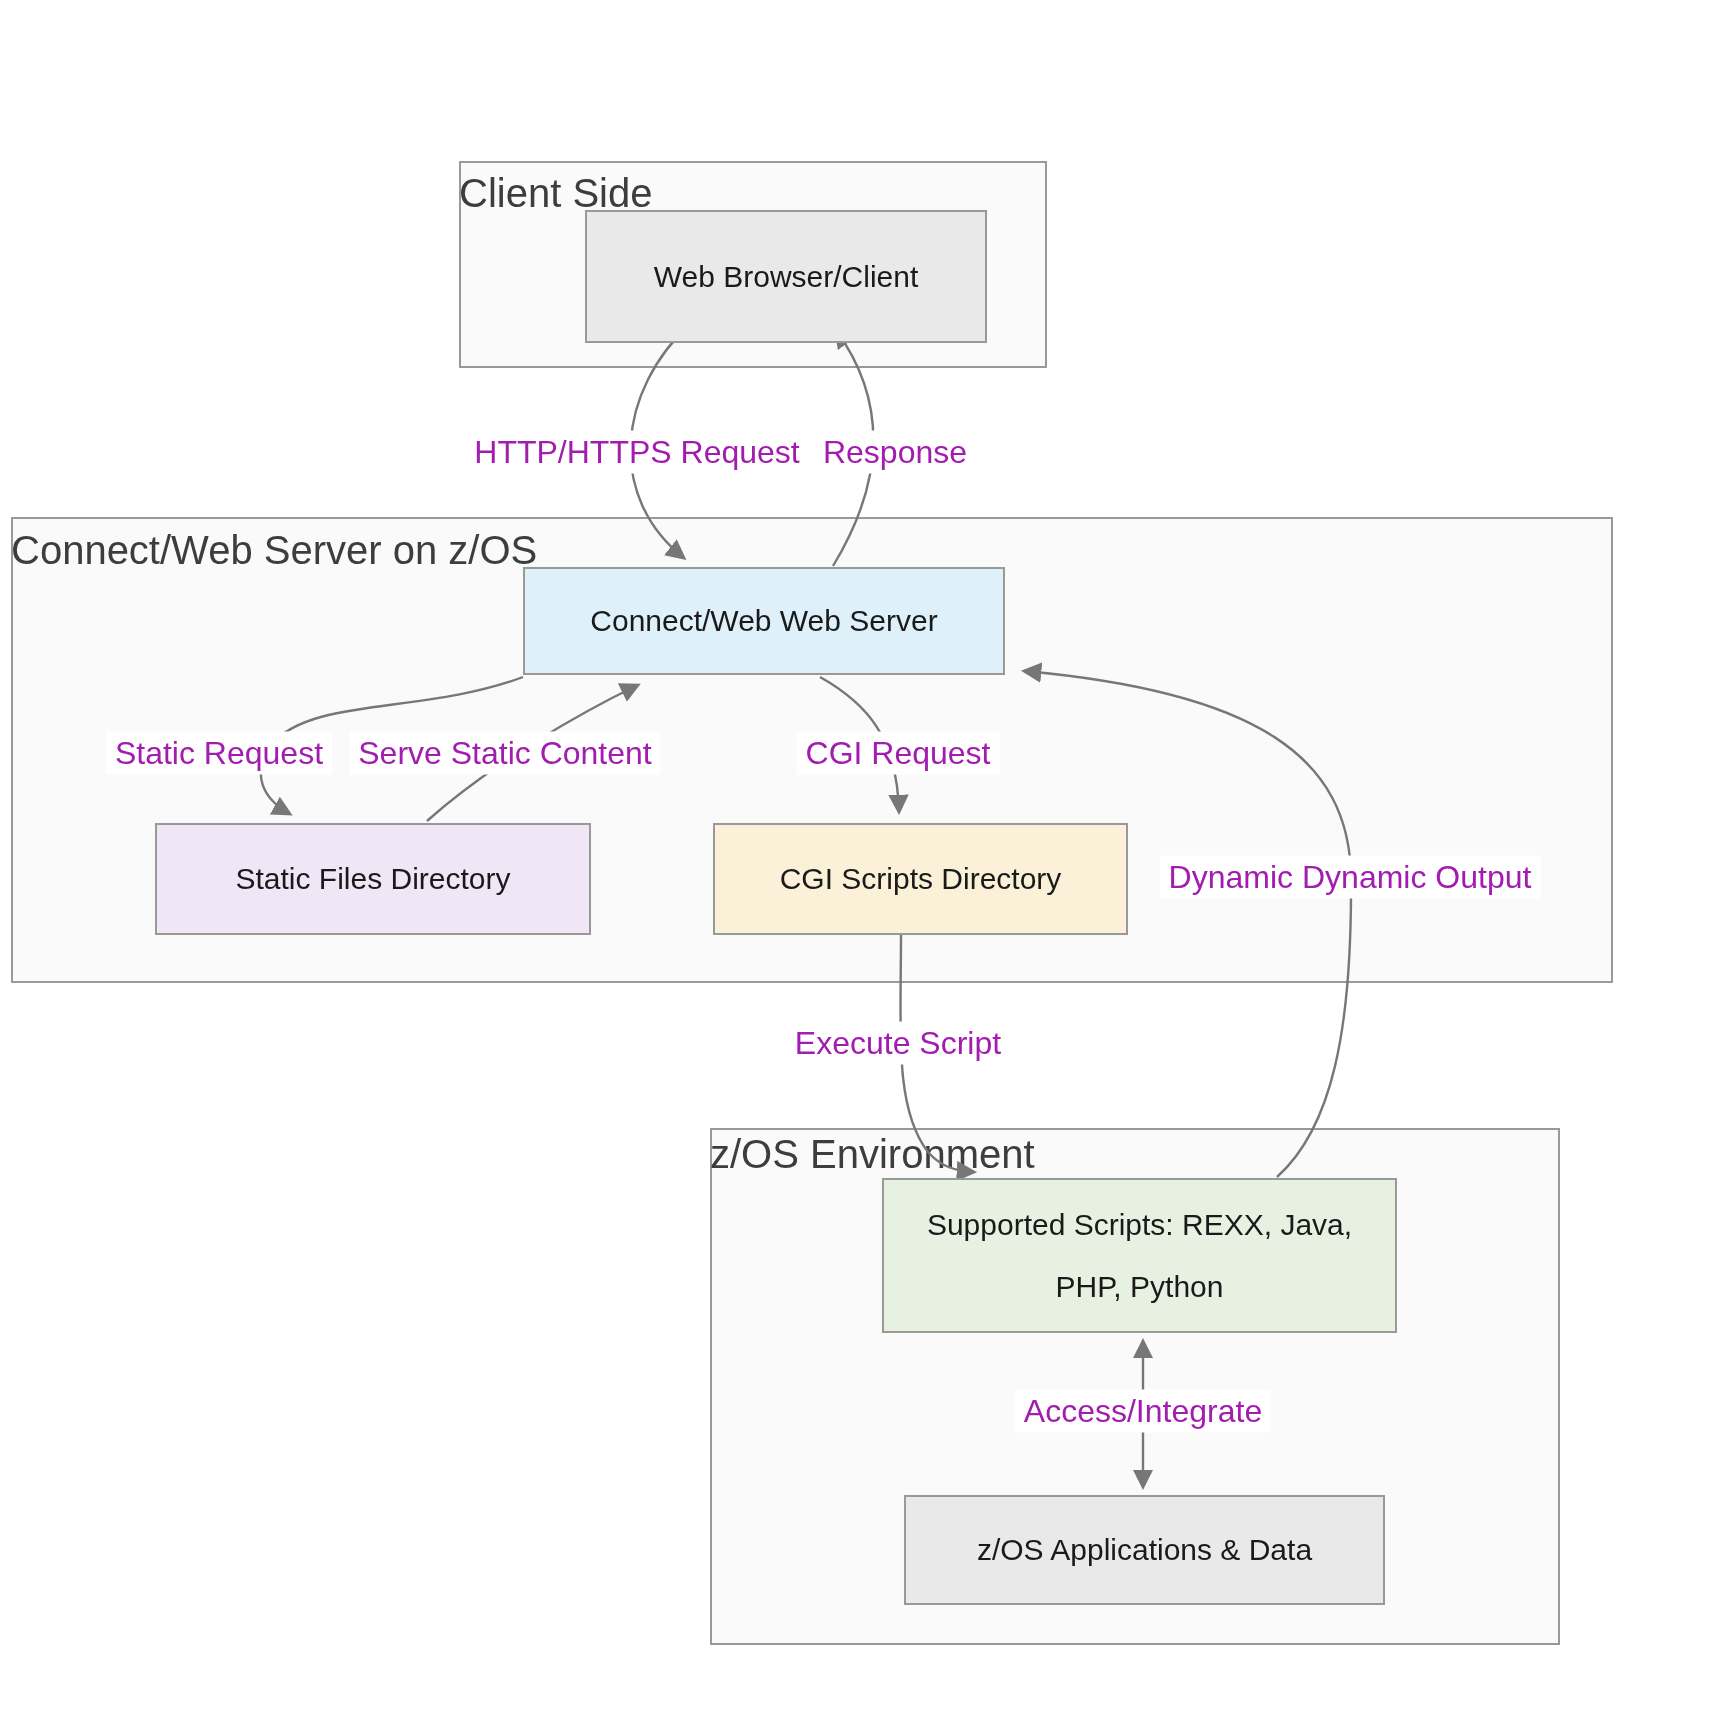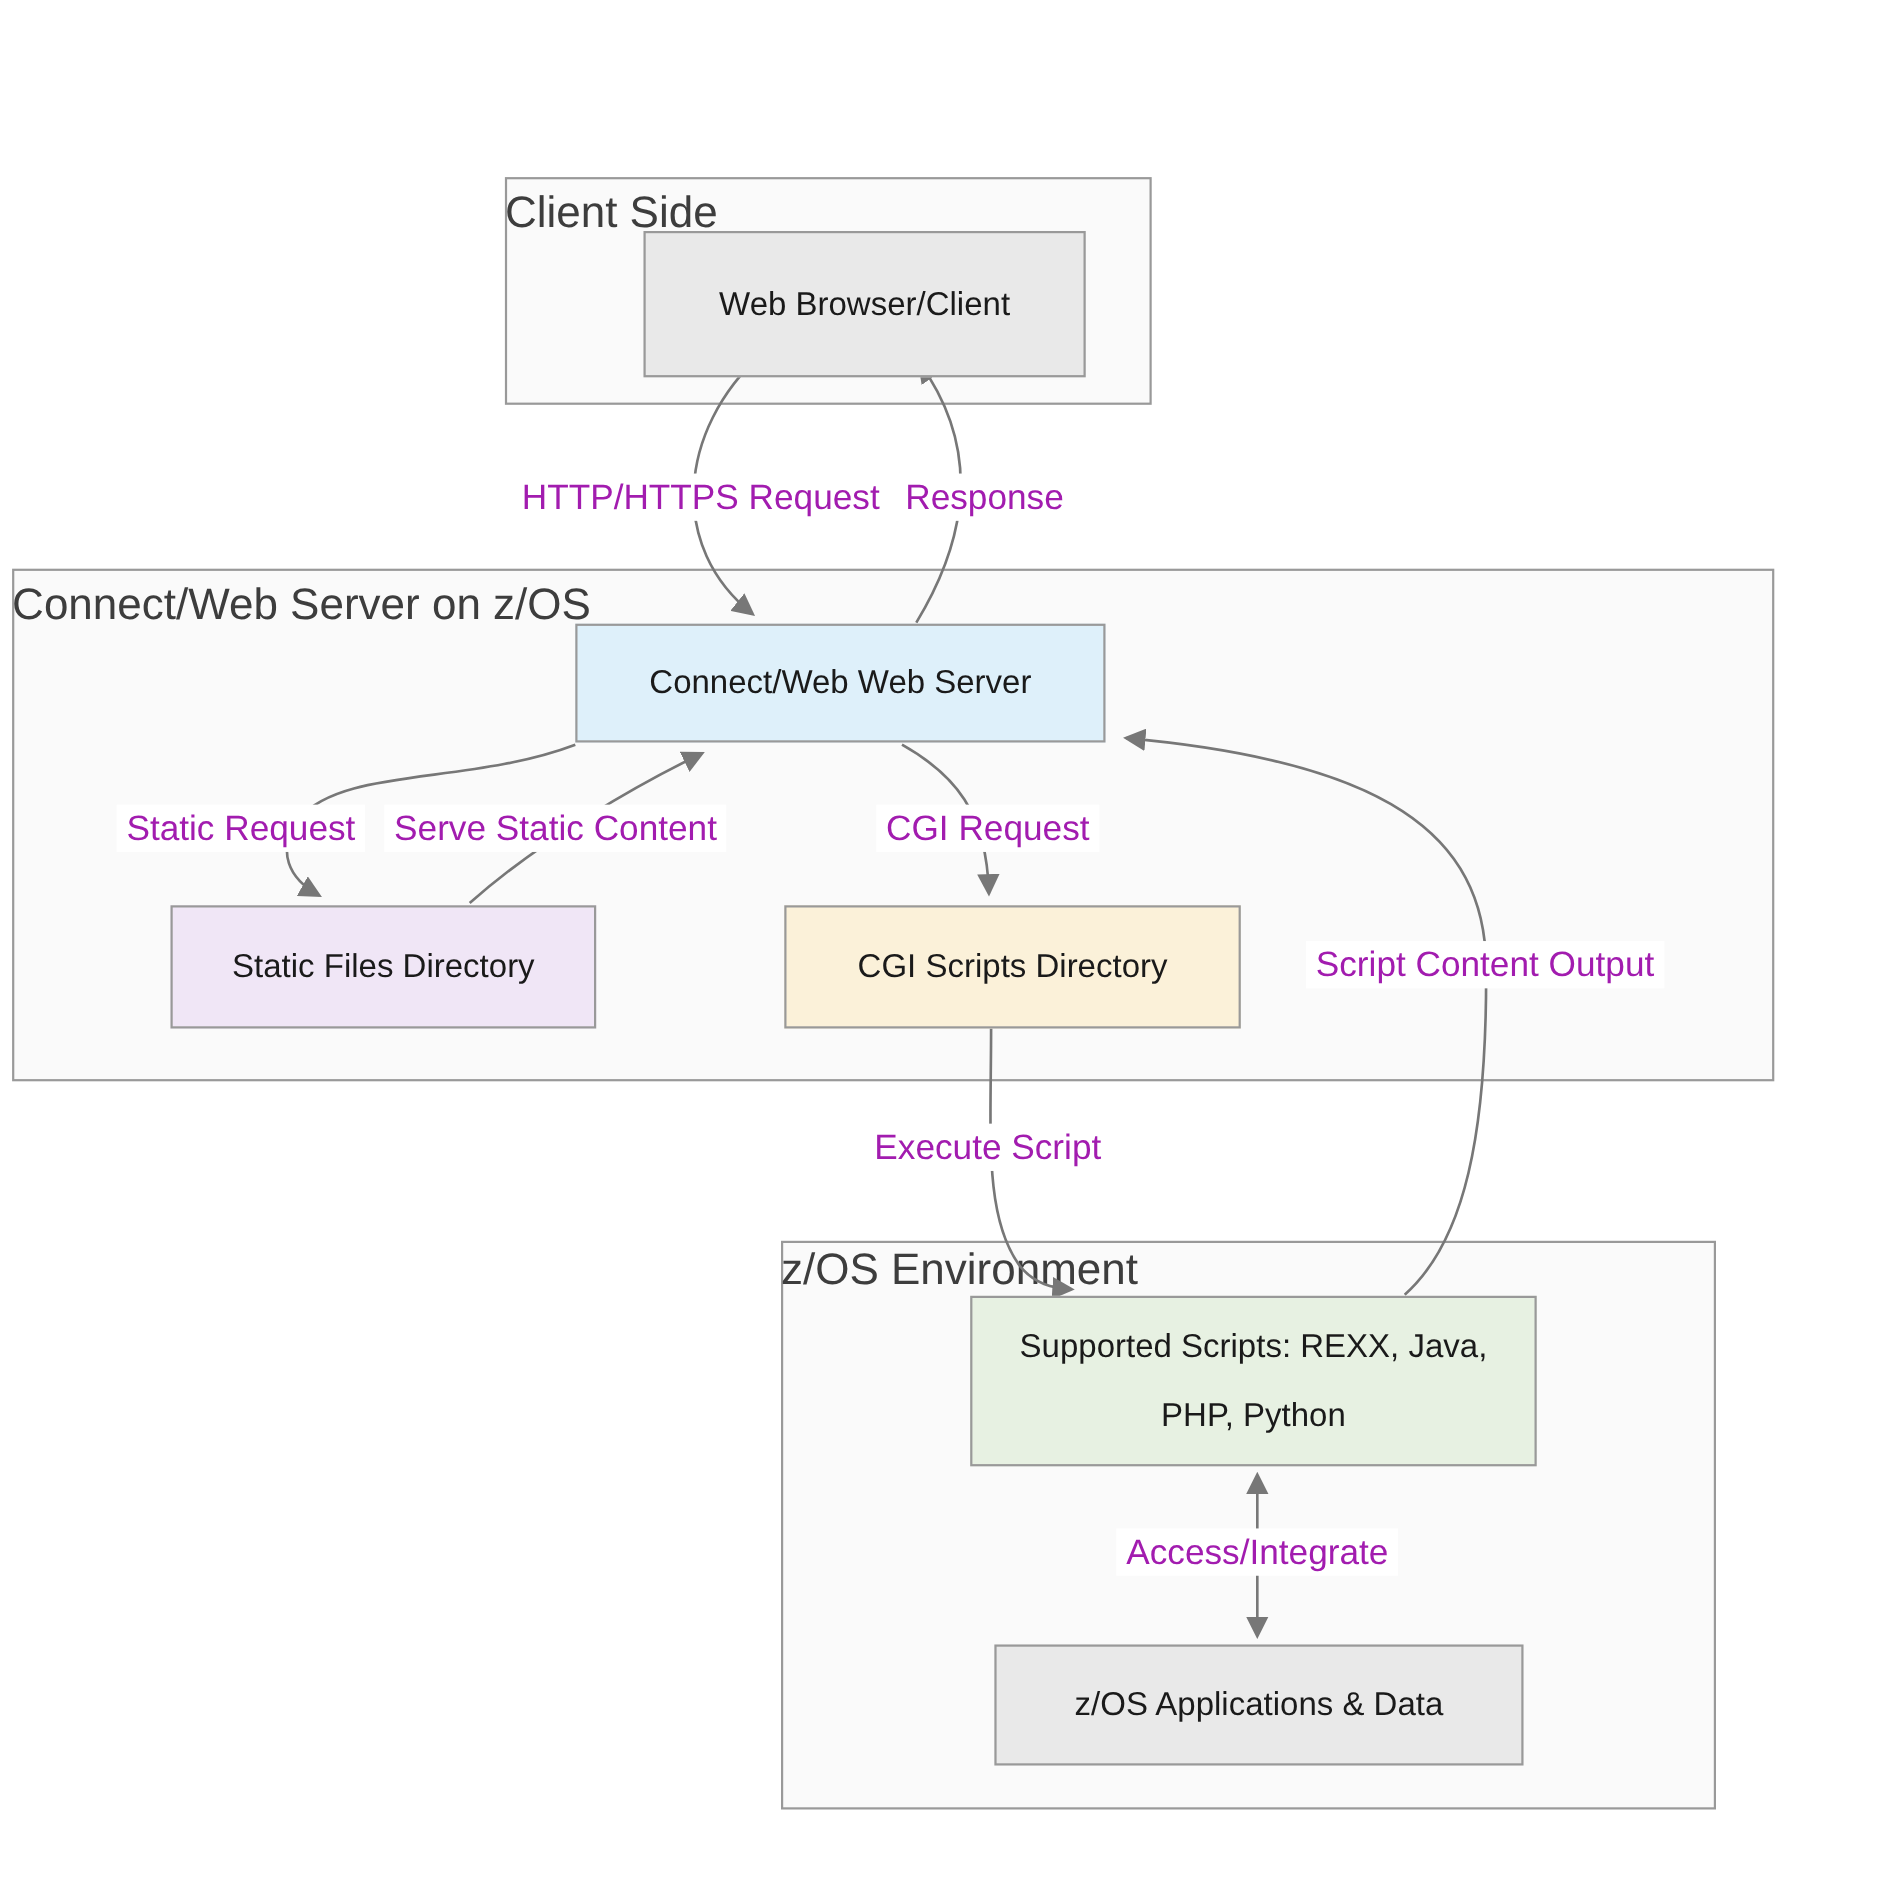--- a/index.html
+++ b/index.html
@@ -26,21 +26,21 @@
   .edge{fill:none;stroke:var(--edge);stroke-width:2.4px;}
   .arrowhead{fill:var(--edge);}
 
   .node{
     position:absolute;display:flex;align-items:center;justify-content:center;
     text-align:center;border:2px solid var(--border);
     font-size:30px;line-height:2.05;z-index:4;
   }
   .node-browser   {left:585px; top:210px;  width:402px; height:133px;}
   .node-webserver {left:523px; top:567px;  width:482px; height:108px;}
-  .node-static    {left:155px; top:823px;  width:387px; height:112px;}
+  .node-static    {left:155px; top:823px;  width:436px; height:112px;}
   .node-cgi      {left:693px; top:823px;  width:415px; height:112px;}
   .node-scripts   {left:882px; top:1178px; width:515px; height:155px; padding:12px 35px;}
   .node-apps      {left:904px; top:1495px; width:481px; height:110px;}
 
   .edge-label{
     position:absolute;transform:translate(-50%,-50%);
     background:#ffffff;padding:3px 9px;font-size:32px;white-space:nowrap;
     z-index:5;color:#a21caf;
   }
   .sg-client{left:459px;top:161px;width:588px;height:207px;}
@@ -81,17 +81,17 @@
   <div class="node node-static" style="background: rgb(240, 230, 246);">Static Files Directory</div>
   <div class="node node-cgi" style="background: rgb(251, 241, 217); margin-left: 20px;">CGI Scripts Directory</div>
   <div class="node node-scripts" style="background: rgb(231, 241, 226);">Supported Scripts: REXX, Java, PHP, Python</div>
   <div class="node node-apps" style="background: rgb(233, 233, 233);">z/OS Applications &amp; Data</div>
 
   <div class="edge-label" style="left:637px;top:452px">HTTP/HTTPS Request</div>
   <div class="edge-label" style="left:895px;top:452px">Response</div>
   <div class="edge-label" style="left:219px;top:753px">Static Request</div>
   <div class="edge-label" style="left:505px;top:753px">Serve Static Content</div>
   <div class="edge-label" style="left:898px;top:753px">CGI Request</div>
-  <div class="edge-label" style="left:1350px;top:877px">Script Content Output</div>
+  <div class="edge-label" style="left:1350px;top:877px">Dynamic Dynamic Output</div>
   <div class="edge-label" style="left:898px;top:1043px">Execute Script</div>
   <div class="edge-label" style="left:1143px;top:1411px">Access/Integrate</div>
 
 </div>
 
 </body></html>

